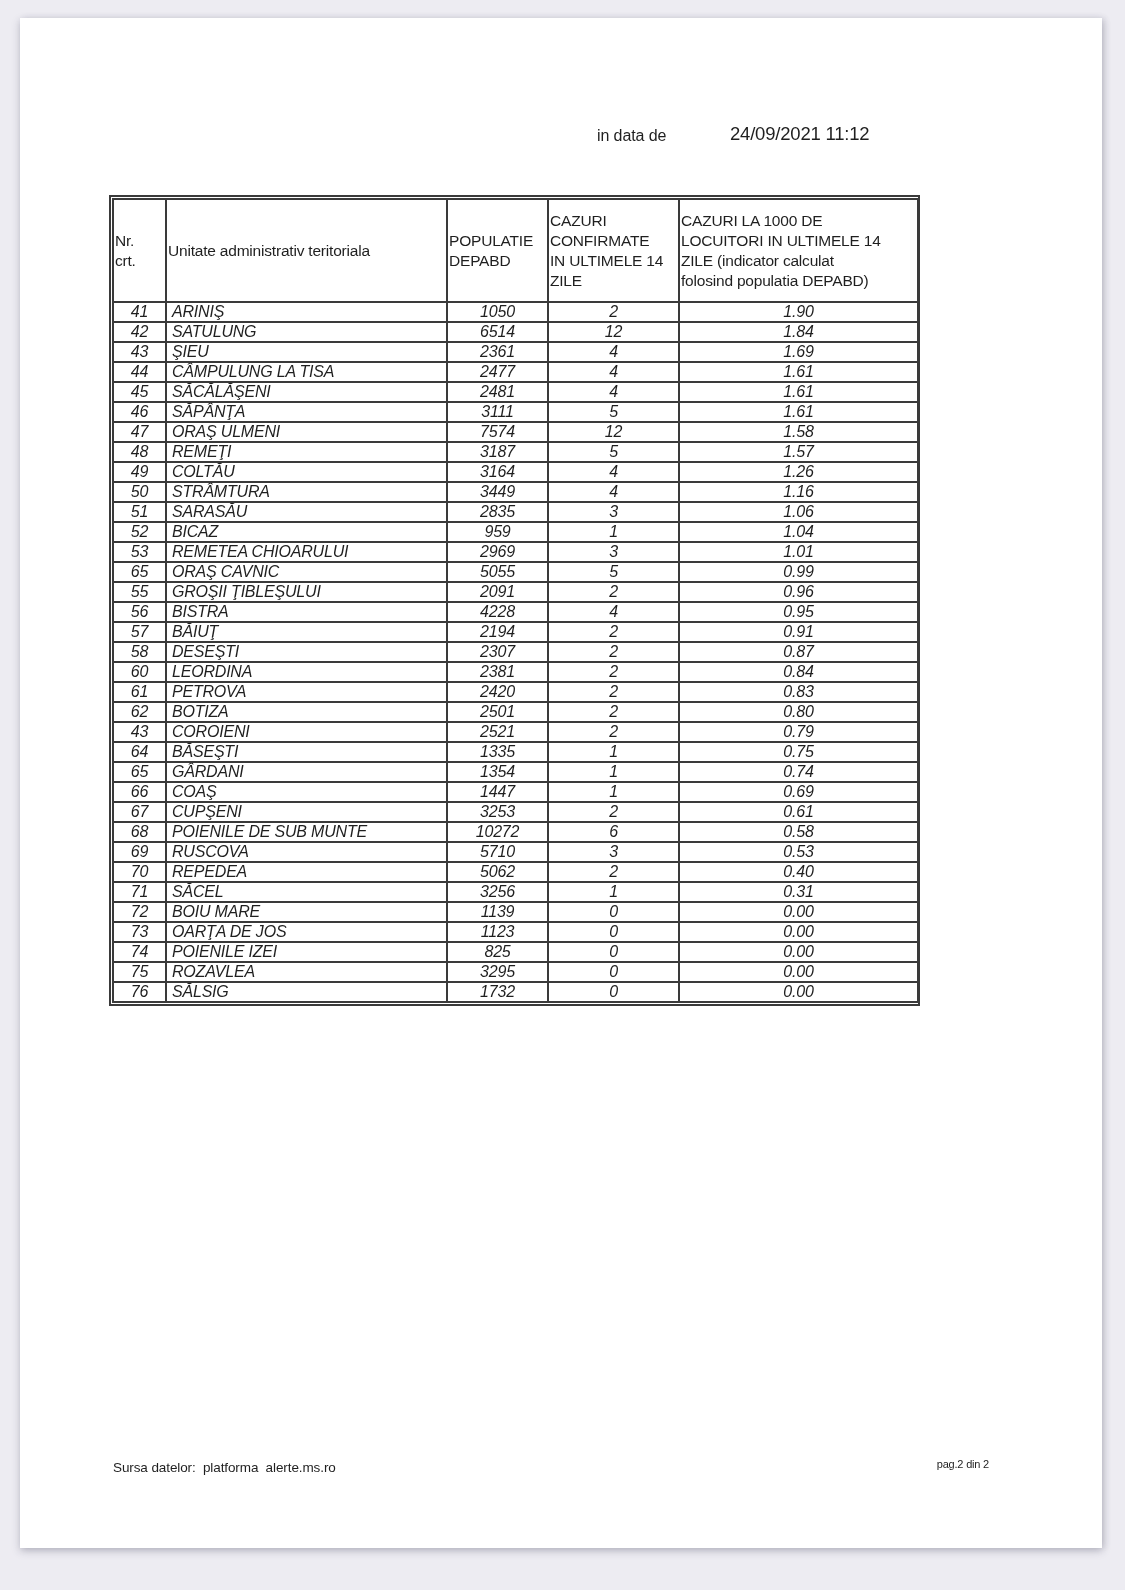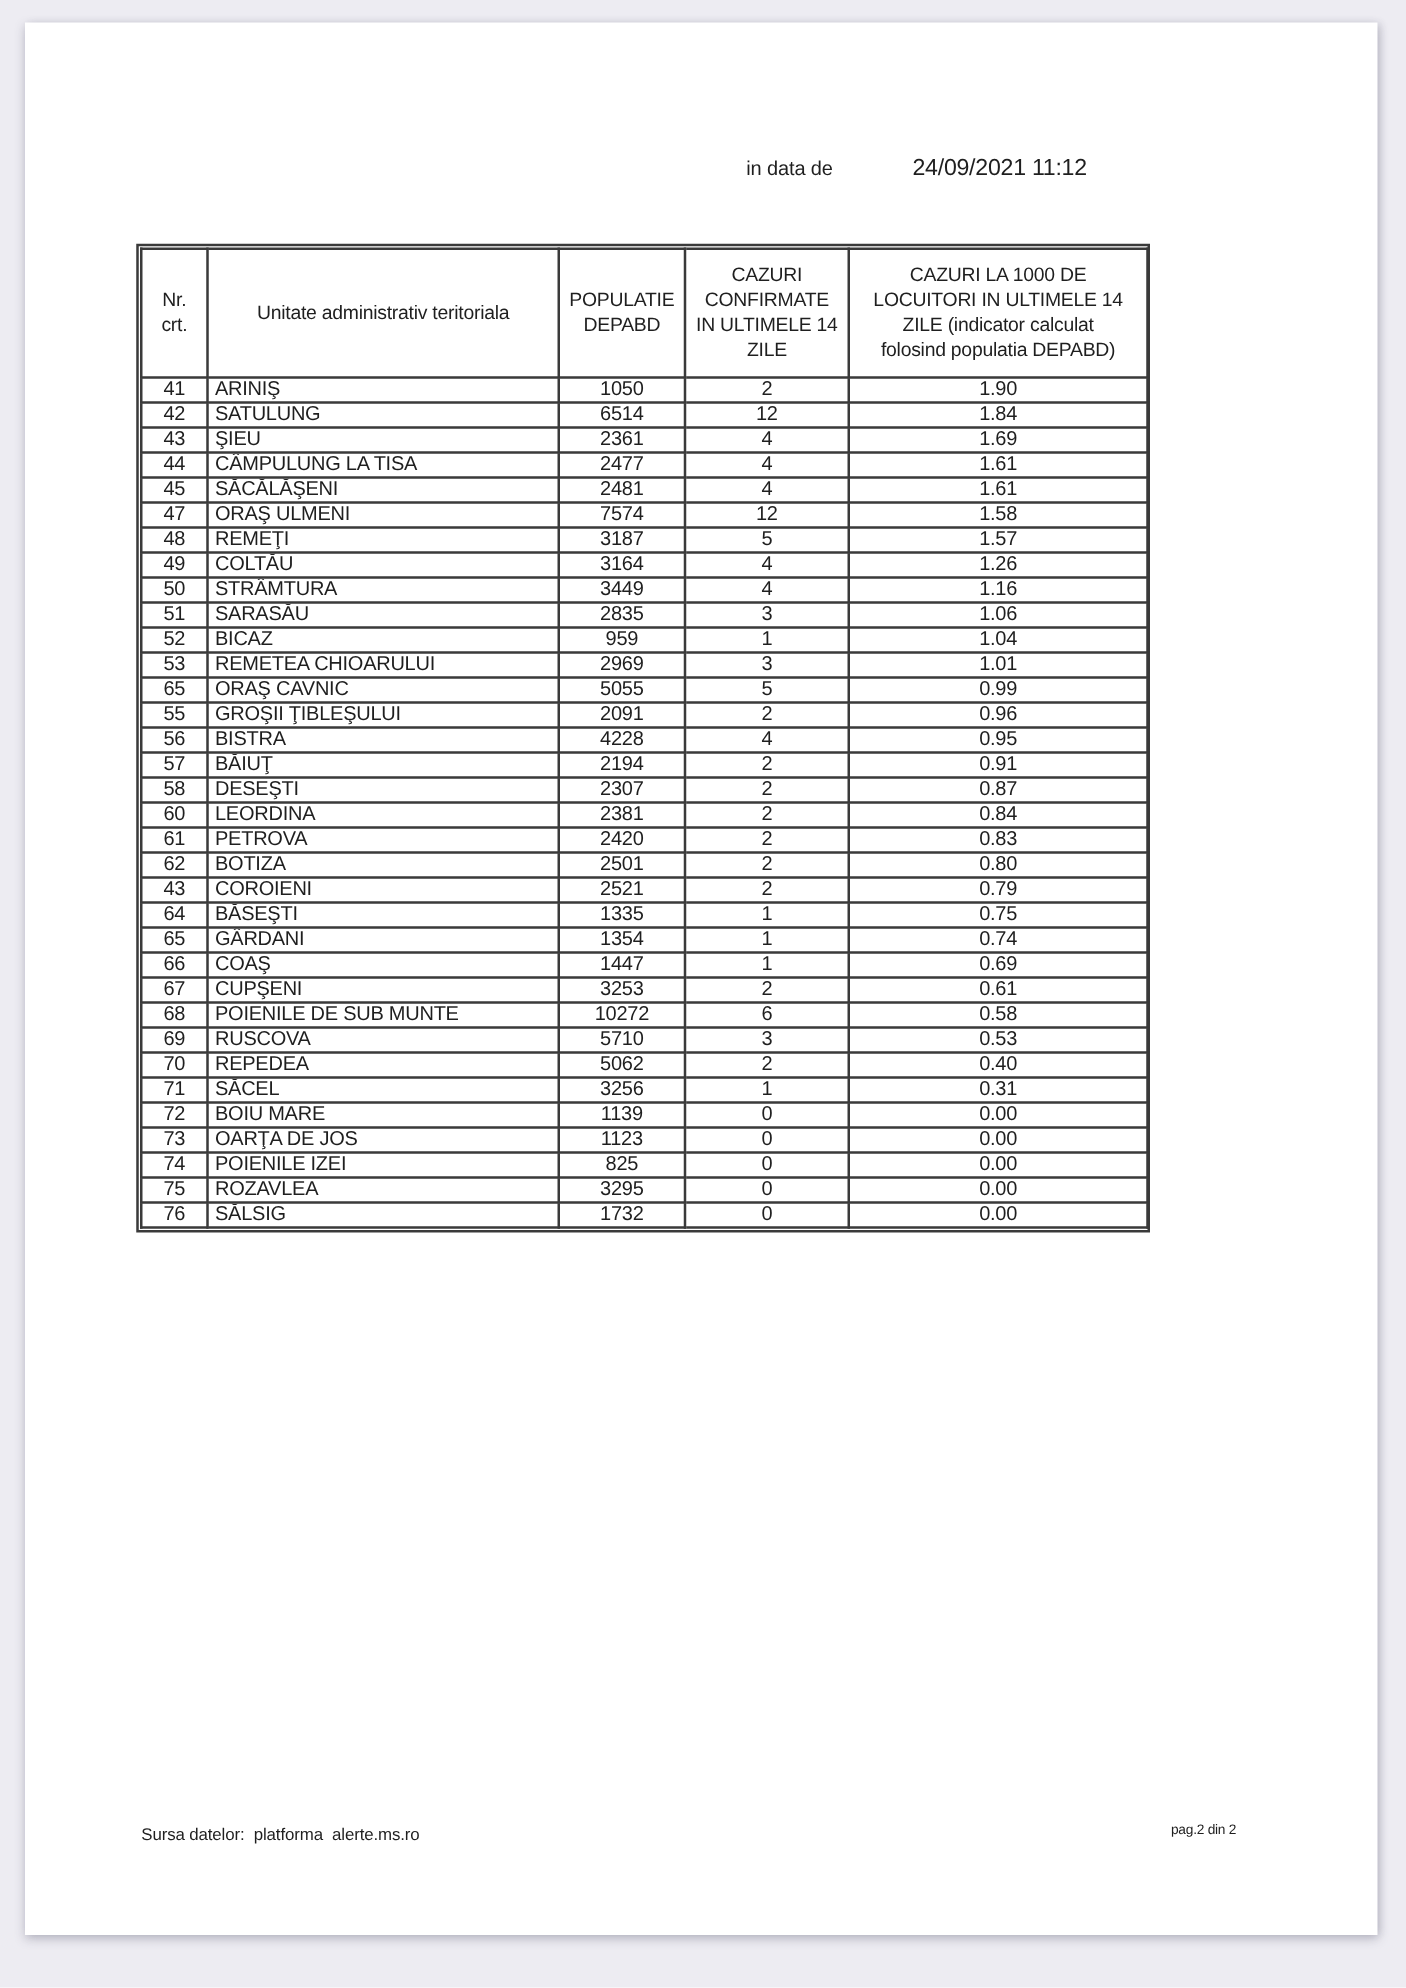--- a/index.html
+++ b/index.html
@@ -58,28 +58,28 @@
   .data-table th, .data-table td{
     border:2px solid var(--border);
     font-weight:normal;
     color:var(--text);
     overflow:hidden;
   }
   .data-table thead tr{height:103px;}
   .data-table thead th{
     font-size:15.5px;
     line-height:20px;
-    text-align:center;
+    text-align:left;
     vertical-align:middle;
     white-space:pre-line;
     letter-spacing:-0.2px;
     padding:2px 1px;
     border-radius:10px;
   }
-  .data-table tbody tr{height:20px;}
+  .data-table tbody tr{height:20px;font-style:italic;}
   .data-table tbody td{
     font-size:16px;
     letter-spacing:-0.2px;
     padding:0 2px;
     vertical-align:middle;
   }
   .data-table tbody td.align-left{text-align:left;padding-left:5px;}
   .data-table tbody td.align-center{text-align:center;}
   .footer-source{
     position:absolute;
@@ -161,20 +161,27 @@
             <td class="align-center">1.61</td>
           </tr>
           <tr>
             <td class="align-center">45</td>
             <td class="align-left">SĂCĂLĂŞENI</td>
             <td class="align-center">2481</td>
             <td class="align-center">4</td>
             <td class="align-center">1.61</td>
           </tr>
           <tr>
+            <td class="align-center">46</td>
+            <td class="align-left">SĂPÂNŢA</td>
+            <td class="align-center">3111</td>
+            <td class="align-center">5</td>
+            <td class="align-center">1.61</td>
+          </tr>
+          <tr>
             <td class="align-center">47</td>
             <td class="align-left">ORAŞ ULMENI</td>
             <td class="align-center">7574</td>
             <td class="align-center">12</td>
             <td class="align-center">1.58</td>
           </tr>
           <tr>
             <td class="align-center">48</td>
             <td class="align-left">REMEŢI</td>
             <td class="align-center">3187</td>

